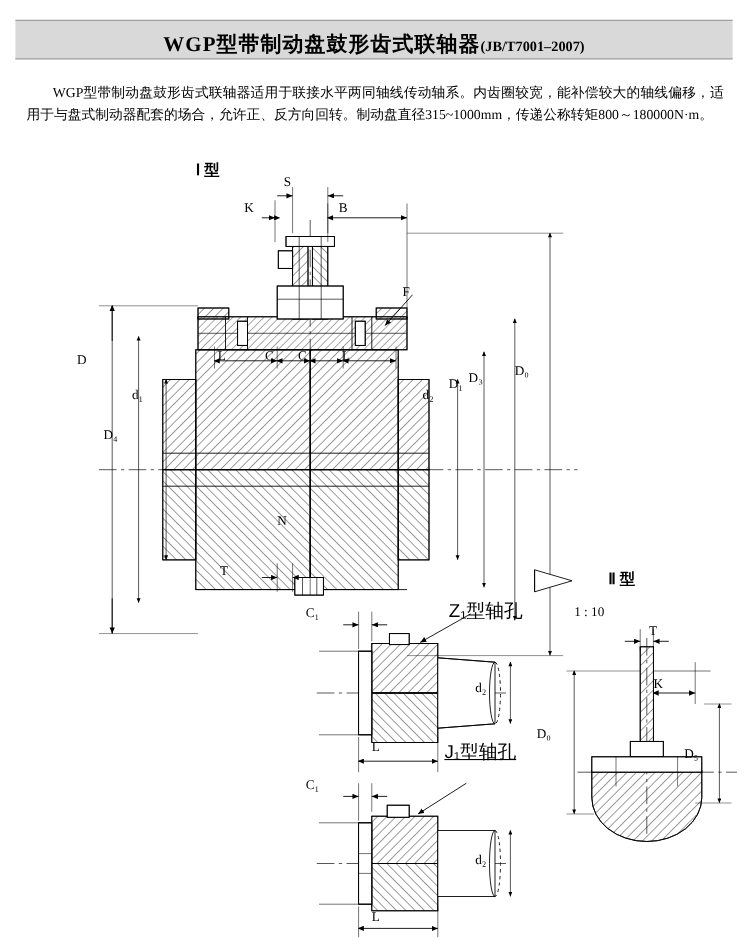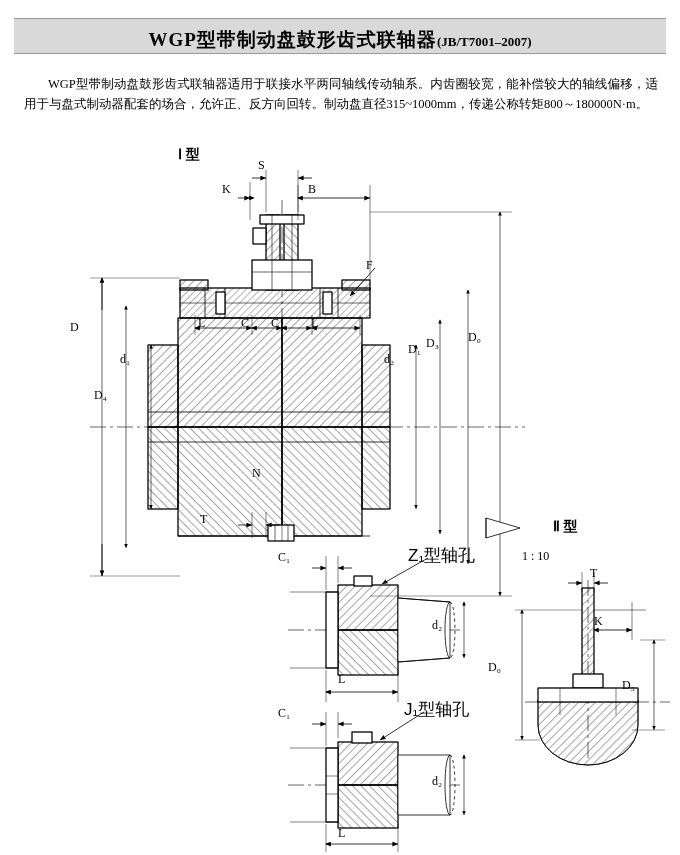--- a/index.html
+++ b/index.html
@@ -367,21 +367,21 @@
     <div class="lbl" style="left:384px; top:212px;">d₂</div>
     <div class="lbl" style="left:408px; top:202px;">D₁</div>
     <div class="lbl" style="left:426px; top:196px;">D₃</div>
     <div class="lbl" style="left:468px; top:190px;">D₀</div>
 
     <div class="lbl" style="left:252px; top:326px;">N</div>
     <div class="lbl" style="left:200px; top:372px;">T</div>
 
     <div class="lbl" style="left:522px; top:377px;margin-top:32px;">1 : 10</div>
     <div class="lbl cn" style="left:408px; top:404px;">Z₁型轴孔</div>
-    <div class="lbl cn" style="left:404px; top:558px;">J₁型轴孔</div>
+    <div class="lbl cn" style="left:404px; top:532px;text-decoration:underline;">J₁型轴孔</div>
 
     <div class="lbl" style="left:278px; top:410px;">C₁</div>
     <div class="lbl" style="left:338px; top:532px;">L</div>
     <div class="lbl" style="left:432px; top:478px;">d₂</div>
 
     <div class="lbl" style="left:278px; top:566px;">C₁</div>
     <div class="lbl" style="left:338px; top:686px;">L</div>
     <div class="lbl" style="left:432px; top:634px;">d₂</div>
 
     <div class="lbl" style="left:590px; top:426px;">T</div>

